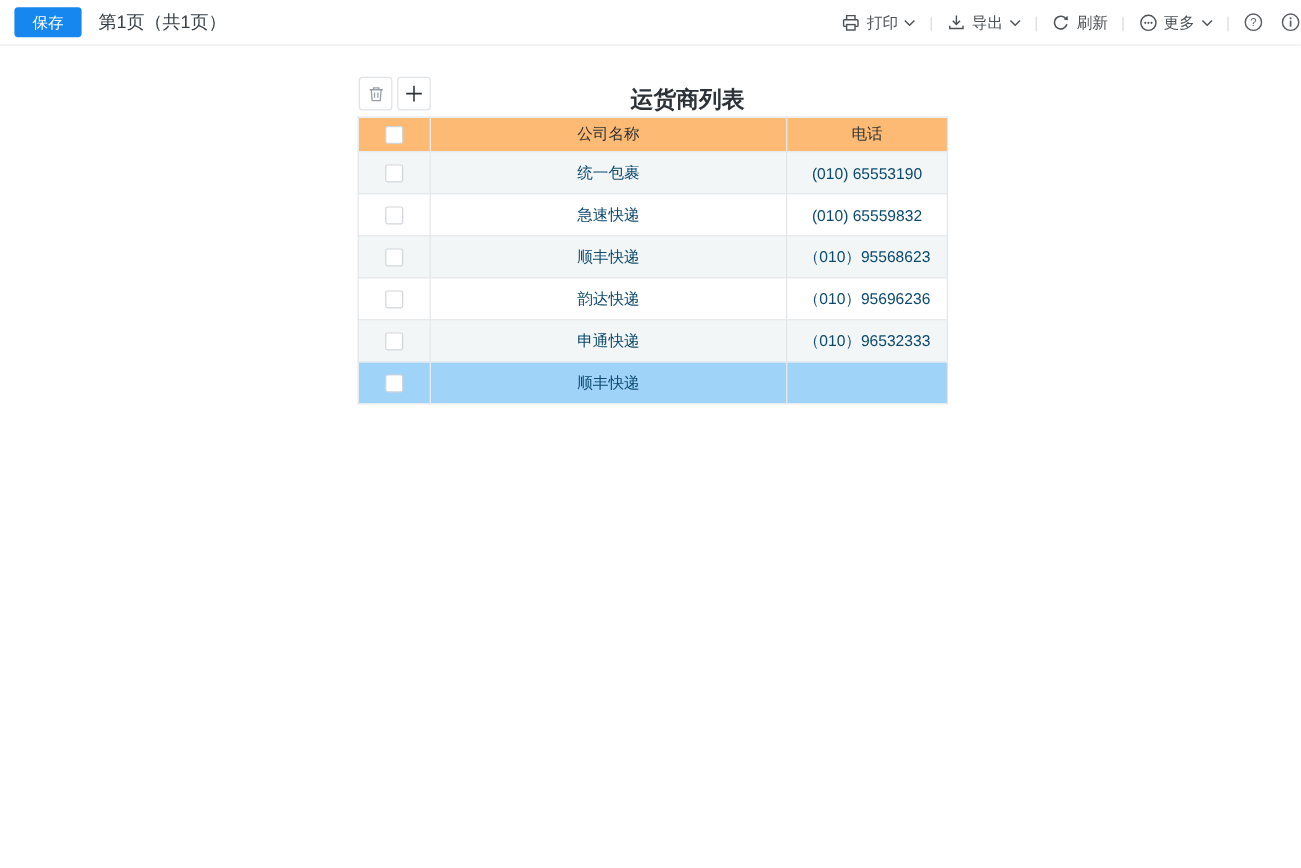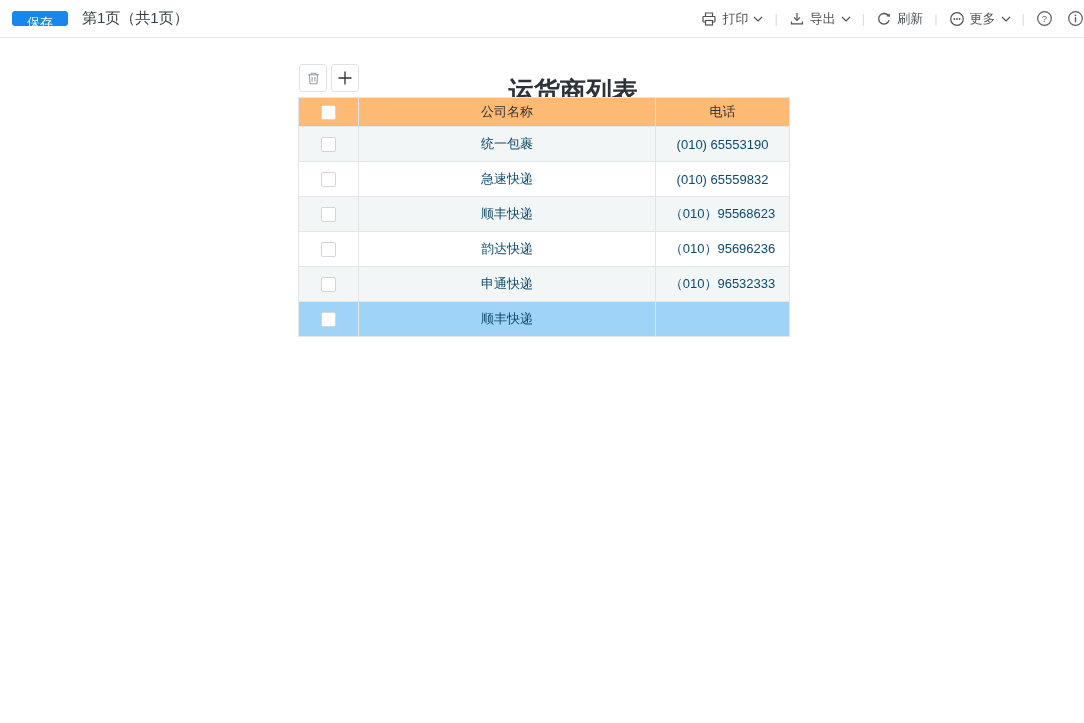--- a/index.html
+++ b/index.html
@@ -12,21 +12,21 @@
     color:#3d4449;
   }
 
   
   .toolbar {
     position:absolute; top:0; left:0; width:1084px; height:38px;
     display:flex; align-items:center;
     background:#fff; border-bottom:1px solid #e8ebed;
   }
   .save-btn {
-    margin-left:12px; height:15px; padding:0 15px;
+    margin-left:12px; height:25px; padding:0 15px;
     background:#1787f0; color:#fff; border:none; border-radius:3px;
     font-size:13px; font-family:inherit; cursor:pointer; line-height:23px;
   }
   .page-indicator { margin-left:14px; font-size:15px; color:#374046; }
   .toolbar-right {
     margin-left:auto; display:flex; align-items:center;
     font-size:13px; color:#4d5257;
   }
   .tb-group { display:flex; align-items:center; gap:5px; cursor:pointer; white-space:nowrap; }
   .tb-sep { color:#d9dcdf; margin:0 11px; font-size:13px; user-select:none; }
@@ -37,21 +37,21 @@
   
   .table-actions { position:absolute; left:299px; top:64px; display:flex; gap:4px; }
   .sq-btn {
     width:28px; height:28px; background:#fff;
     border:1px solid #dfe3e6; border-radius:3px;
     display:flex; align-items:center; justify-content:center;
     cursor:pointer; padding:0;
   }
   .page-title {
     position:absolute; top:57px; left:573px; transform:translateX(-50%);
-    font-size:26px; font-weight:700; color:#2c3238; white-space:nowrap;
+    font-size:19px; font-weight:700; color:#2c3238; white-space:nowrap;
   }
 
   
   .grid {
     position:absolute; left:298px; top:97px;
     border-collapse:collapse; table-layout:fixed; width:491px;
     background:#fff;
   }
   .grid th, .grid td {
     border:1px solid #e2e6e9; text-align:center;

